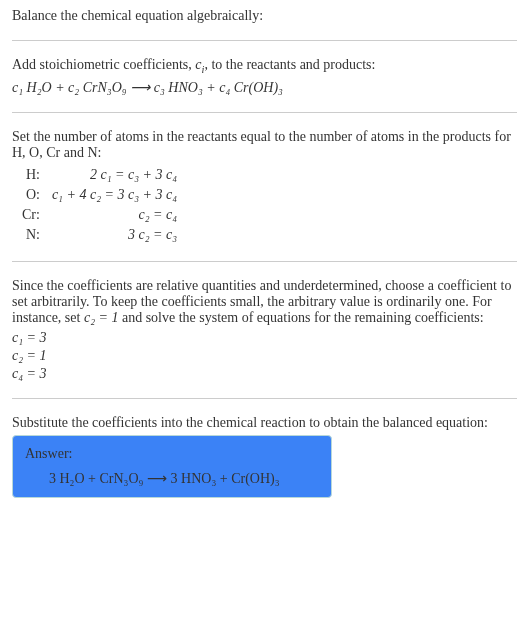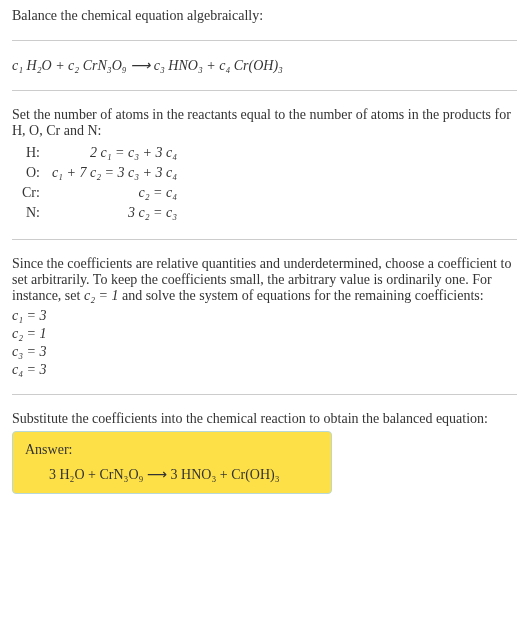--- a/index.html
+++ b/index.html
@@ -38,21 +38,21 @@
       vertical-align: baseline;
       text-align: right;
     }
     .atom-table td:first-child {
       text-align: right;
     }
     .coef-list div {
       margin-bottom: 2px;
     }
     .answer-box {
-      background: #fde047;
+      background: #3b82f6;
       border: 1px solid #b8d8d8;
       border-radius: 4px;
       padding: 10px 12px;
       display: inline-block;
       min-width: 320px;
     }
     .answer-label {
       margin-bottom: 8px;
     }
     .answer-eq {
@@ -66,55 +66,57 @@
     }
   </style>
 </head>
 <body>
 
 <div class="section">
   <div class="prompt-line">Balance the chemical equation algebraically:</div>
 </div>
 
 <div class="section section-with-line">
+  <div class="prompt-line">
+    <span>Add stoichiometric coefficients, </span><span class="ital"><span>c</span><sub>i</sub></span><span>, to the reactants and products:</span>
+  </div>
   <div class="equation-line ital">c₁ H₂O + c₂ CrN₃O₉ ⟶ c₃ HNO₃ + c₄ Cr(OH)₃</div>
 </div>
 
 <div class="section section-with-line">
   <div class="prompt-line">Set the number of atoms in the reactants equal to the number of atoms in the products for H, O, Cr and N:</div>
   <table class="atom-table">
     <tbody>
         <tr>
       <td>H:</td>
       <td class="ital">2 c₁ = c₃ + 3 c₄</td>
     </tr>
     <tr>
       <td>O:</td>
-      <td class="ital">c₁ + 7 c₂ = 3 c₃ + 3 c₄</td>
+      <td class="ital">c₁ + 4 c₂ = 3 c₃ + 3 c₄</td>
     </tr>
     <tr>
       <td>Cr:</td>
       <td class="ital">c₂ = c₄</td>
     </tr>
     <tr>
       <td>N:</td>
       <td class="ital">3 c₂ = c₃</td>
     </tr>
   </tbody>
     </table>
 </div>
 
 <div class="section section-with-line">
   <div class="prompt-line">
     <span>Since the coefficients are relative quantities and underdetermined, choose a coefficient to set arbitrarily. To keep the coefficients small, the arbitrary value is ordinarily one. For instance, set </span><span class="ital">c₂ = 1</span><span> and solve the system of equations for the remaining coefficients:</span>
   </div>
   <div class="coef-list ital">
     <div>c₁ = 3</div>
     <div>c₂ = 1</div>
-    <div>c₃ = 3</div>
     <div>c₄ = 3</div>
   </div>
 </div>
 
 <div class="section section-with-line">
   <div class="prompt-line">Substitute the coefficients into the chemical reaction to obtain the balanced equation:</div>
   <div class="answer-box">
     <div class="answer-label">Answer:</div>
     <div class="answer-eq">3 H₂O + CrN₃O₉ ⟶ 3 HNO₃ + Cr(OH)₃</div>
   </div>

